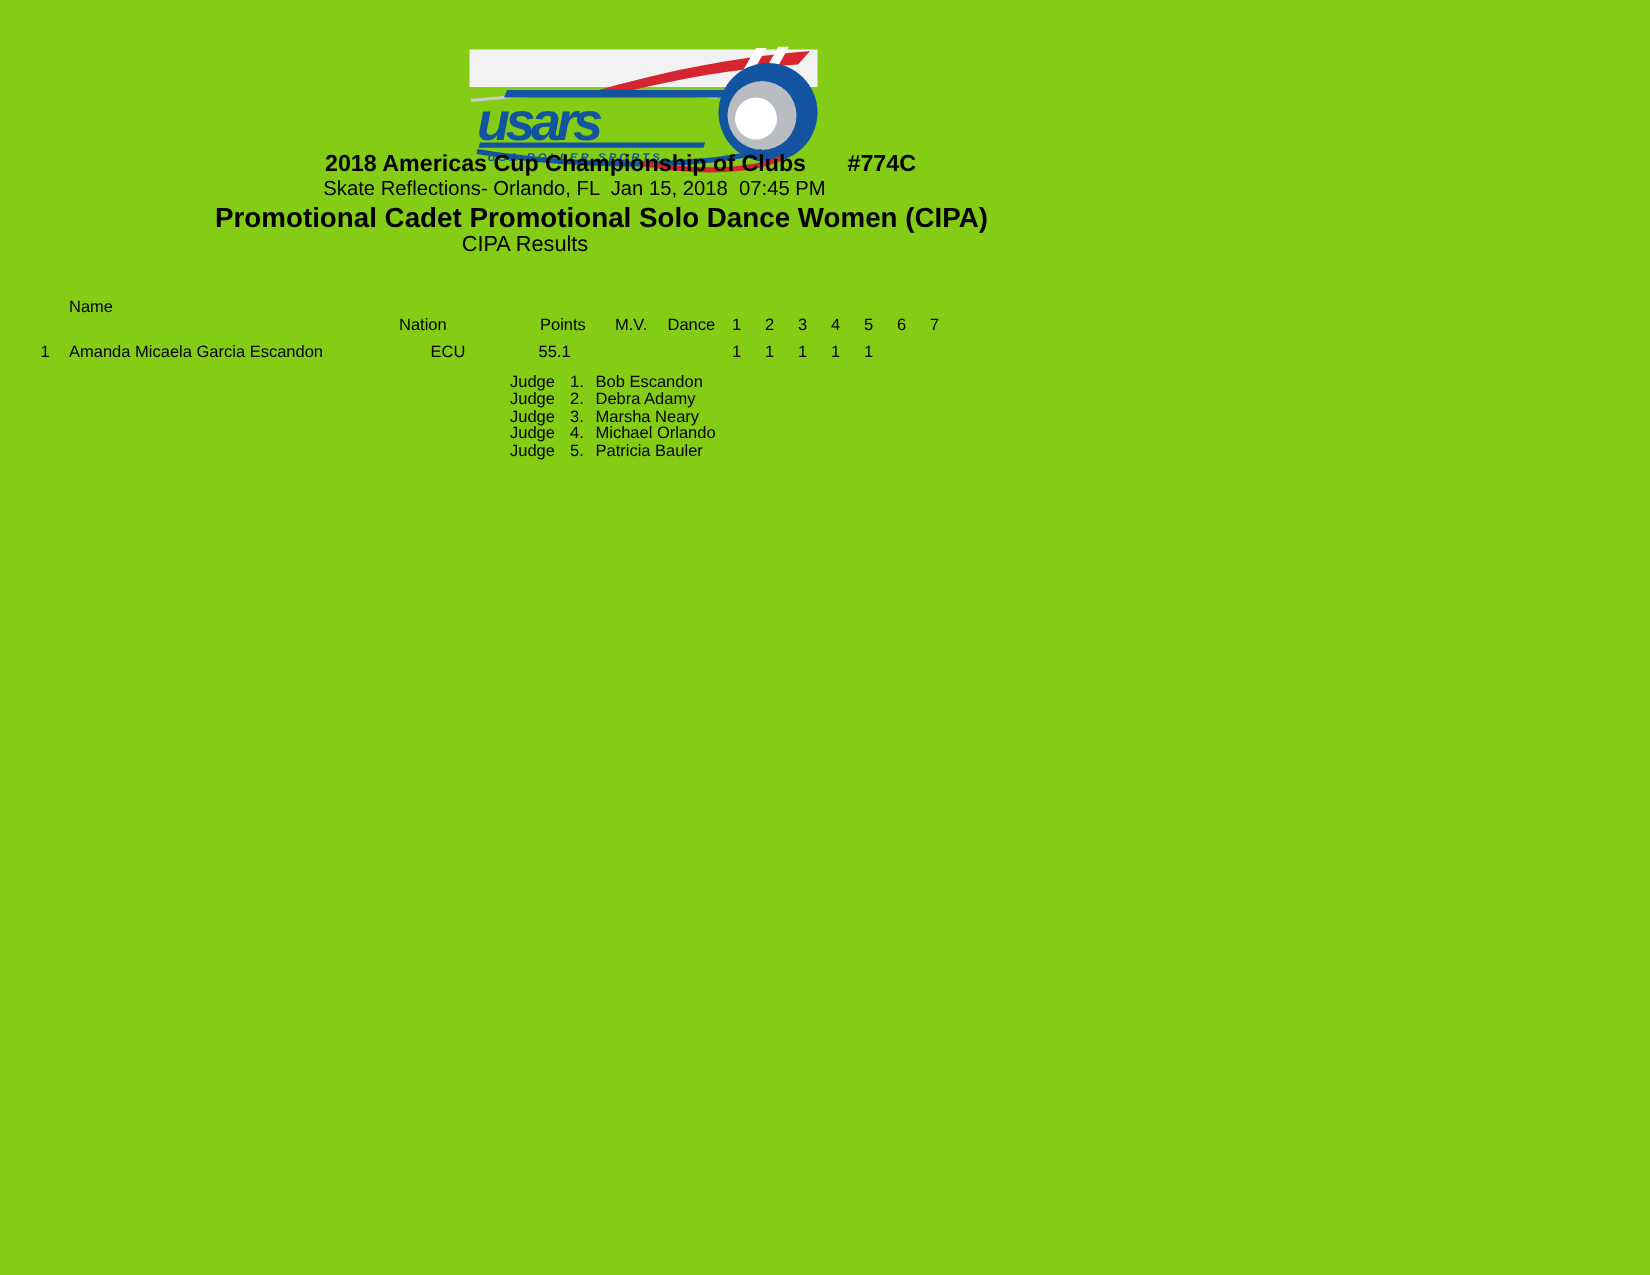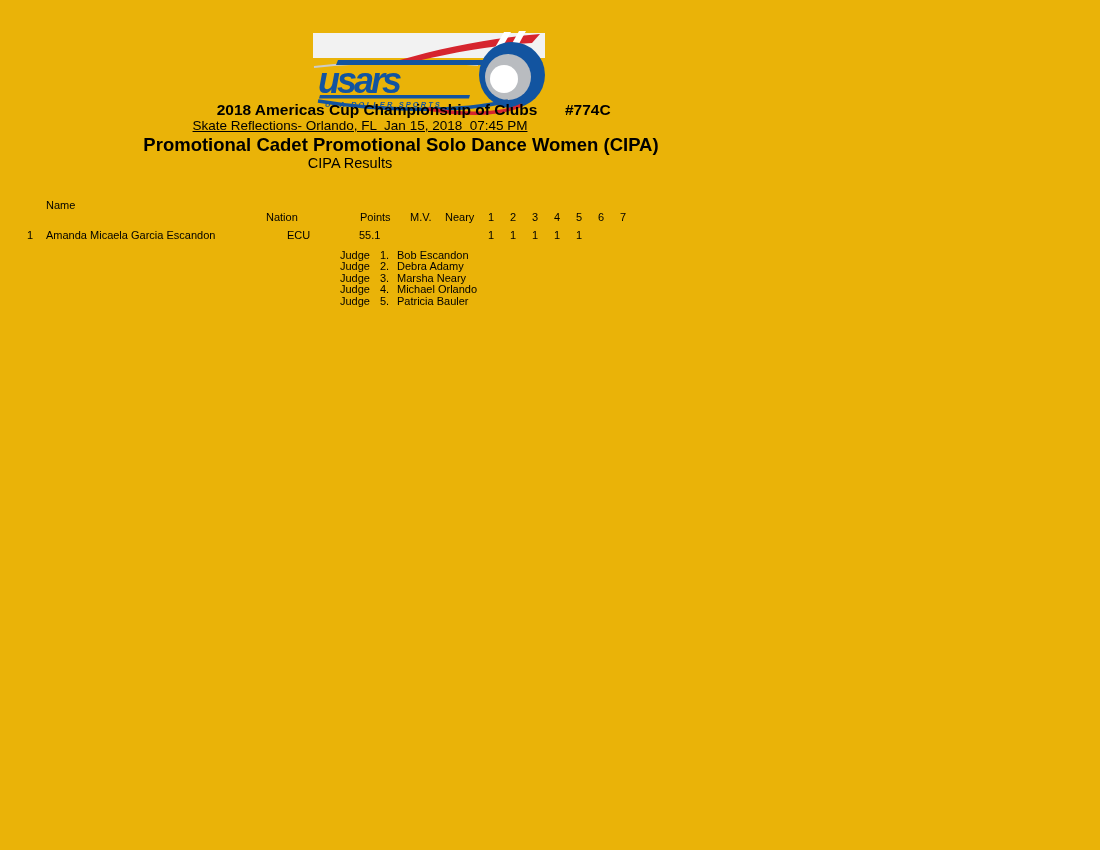--- a/index.html
+++ b/index.html
@@ -1,19 +1,19 @@
 <!DOCTYPE html>
 <html><head>
 <meta charset="utf-8">
 <style>
   html,body{margin:0;padding:0;background:#ffffff;}
   .page{
     position:relative;
     width:1100px;height:850px;
-    background:#eab308;
+    background:#84cc16;
     font-family:"Liberation Sans","DejaVu Sans",sans-serif;
     color:#000000;
     overflow:hidden;
   }
   .abs{position:absolute;white-space:pre;}
   .cline{transform:translateX(-50%);text-align:right;}
   .t1{font-size:15.5px;font-weight:bold;line-height:16px;}
   .t2{font-size:13.5px;line-height:14px;}
   .t3{font-size:18.5px;font-weight:bold;line-height:19px;}
   .t4{font-size:14.5px;line-height:15px;}
@@ -54,29 +54,29 @@
     <path d="M12 64 L162 64 L161 67.5 L11 67.5 Z" fill="#1254a0"></path>
 
     <text x="17" y="76" font-size="7.5" font-weight="bold" font-style="italic" letter-spacing="2.1" fill="#1254a0">USA ROLLER SPORTS</text>
 
     <path d="M10 70 C70 80 150 82 200 70" stroke="#1254a0" stroke-width="3.5" fill="none"></path>
     <path d="M120 78 C160 85 195 83 214 74" stroke="#d6252e" stroke-width="3.5" fill="none"></path>
   </svg>
 
   <div class="abs cline t1" style="left:377px;top:102px;">2018 Americas Cup Championship of Clubs</div>
   <div class="abs t1" style="left:565px;top:102px;">#774C</div>
-  <div class="abs cline t2" style="left:360px;top:119px;text-decoration:underline;">Skate Reflections- Orlando, FL  Jan 15, 2018  07:45 PM</div>
+  <div class="abs cline t2" style="left:383px;top:119px;">Skate Reflections- Orlando, FL  Jan 15, 2018  07:45 PM</div>
   <div class="abs cline t3" style="left:401px;top:135px;">Promotional Cadet Promotional Solo Dance Women (CIPA)</div>
   <div class="abs cline t4" style="left:350px;top:156px;">CIPA Results</div>
 
   <div class="abs tbl" style="left:46px;top:199px;">Name</div>
   <div class="abs tbl" style="left:266px;top:211px;">Nation</div>
   <div class="abs tbl" style="left:360px;top:211px;">Points</div>
   <div class="abs tbl" style="left:410px;top:211px;">M.V.</div>
-  <div class="abs tbl" style="left:445px;top:211px;">Neary</div>
+  <div class="abs tbl" style="left:445px;top:211px;">Dance</div>
   <div class="abs tbl jc" style="left:483px;top:211px;">1</div>
   <div class="abs tbl jc" style="left:505px;top:211px;">2</div>
   <div class="abs tbl jc" style="left:527px;top:211px;">3</div>
   <div class="abs tbl jc" style="left:549px;top:211px;">4</div>
   <div class="abs tbl jc" style="left:571px;top:211px;">5</div>
   <div class="abs tbl jc" style="left:593px;top:211px;">6</div>
   <div class="abs tbl jc" style="left:615px;top:211px;">7</div>
 
   <div>
     <div class="abs tbl" style="left:27px;top:229px;">1</div>

